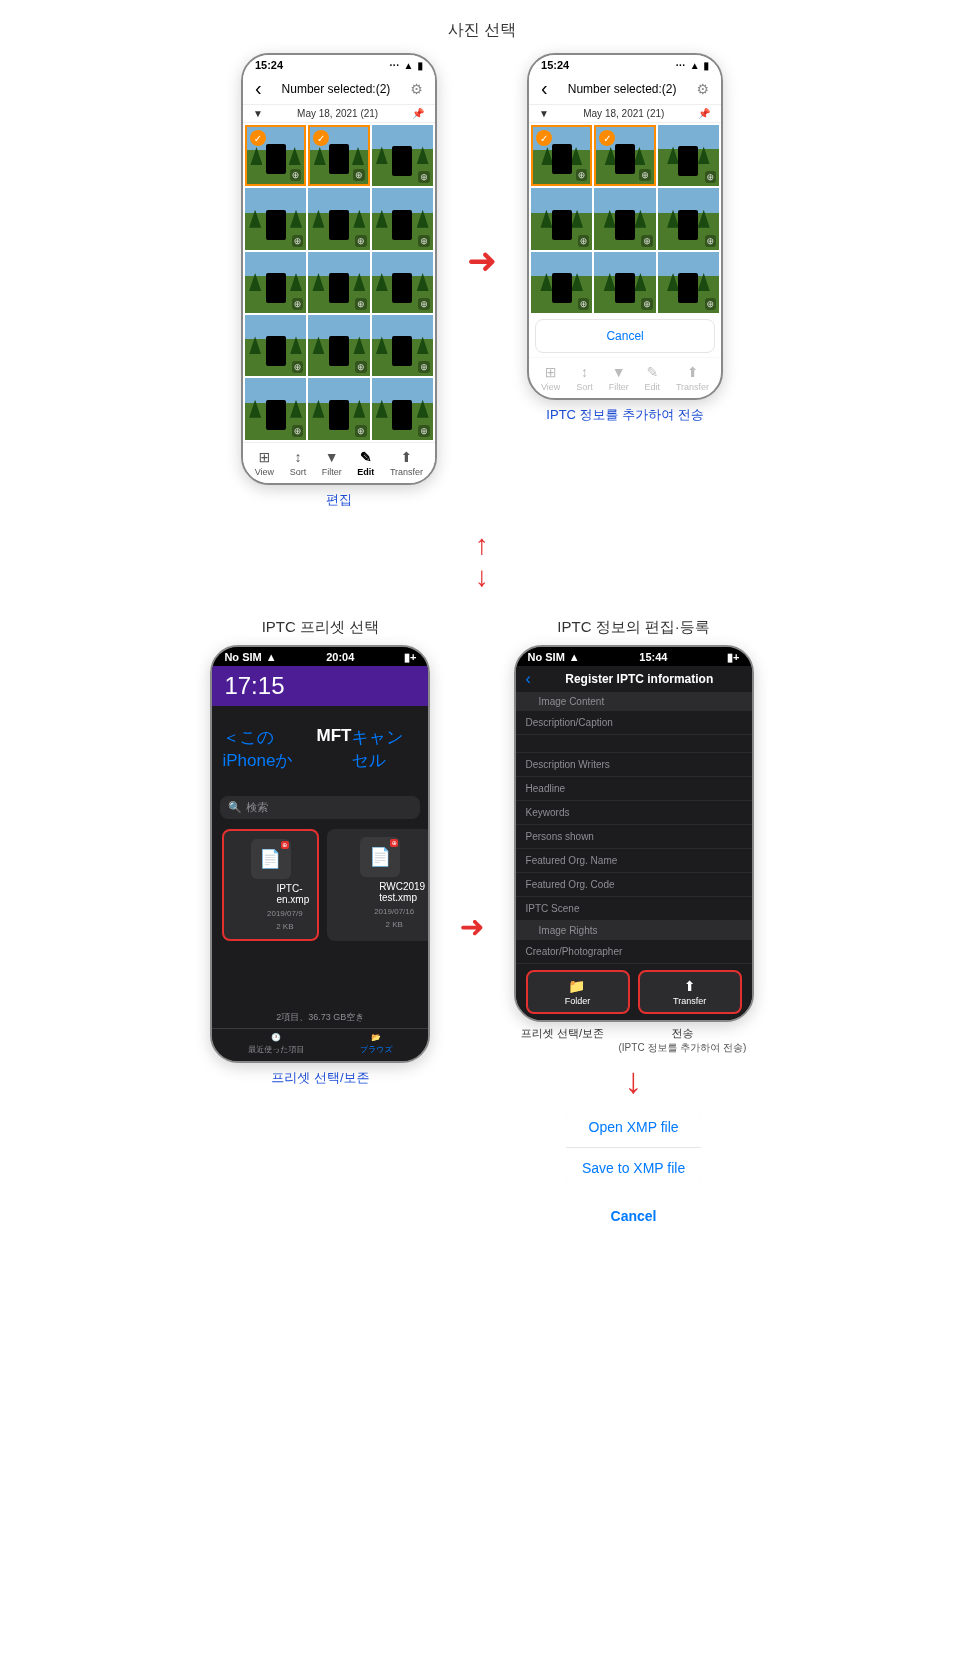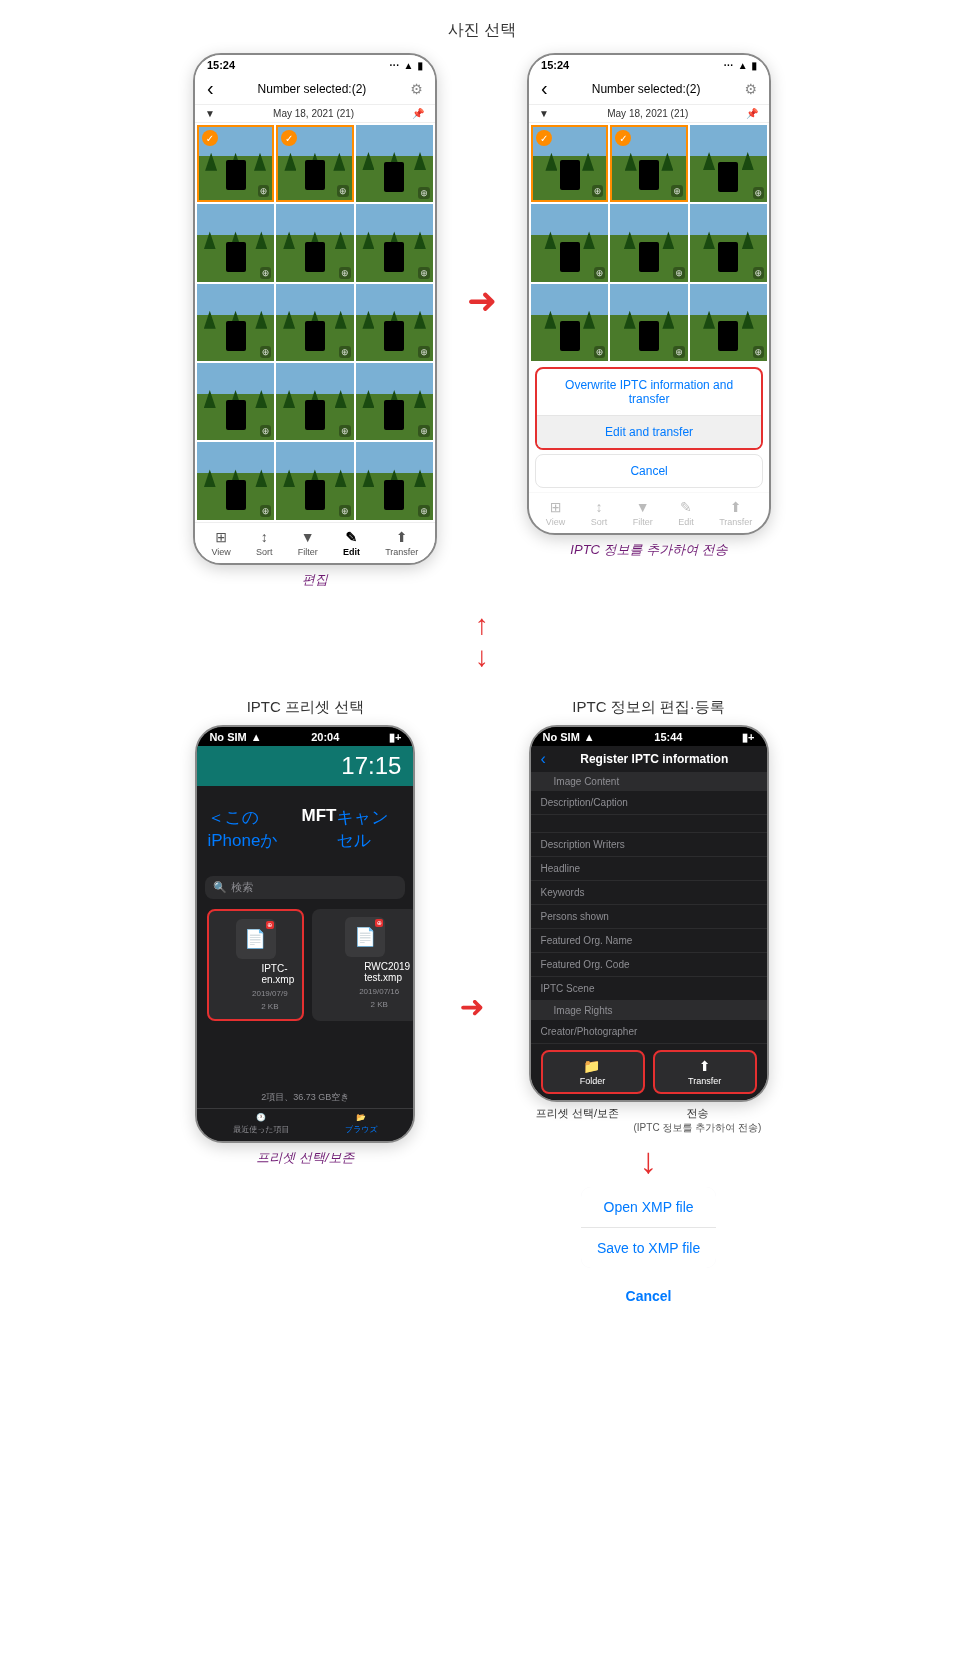--- a/index.html
+++ b/index.html
@@ -53,21 +53,21 @@
       margin: 10px 0 10px 0;
     }
     .arrow-down {
       font-size: 36px;
       color: #e53030;
       line-height: 1;
     }
 
     
     .phone-mockup {
-      width: 244px;
+      width: 196px;
       border: 2px solid #888;
       border-radius: 28px;
       overflow: hidden;
       background: #000;
       box-shadow: 0 4px 16px rgba(0,0,0,0.18);
       position: relative;
     }
     .phone-mockup.light {
       background: #fff;
     }
@@ -252,23 +252,22 @@
       padding: 9px 12px;
       text-align: center;
       font-size: 12px;
       color: #007aff;
     }
 
     
     .phone-caption {
       text-align: center;
       font-size: 13px;
-      color: #701a75;
+      color: #1d4ed8;
       margin-top: 6px;
-      font-style: italic;
     }
     .status-bar-dark {
       background: #000;
       color: #fff;
       display: flex;
       justify-content: space-between;
       align-items: center;
       padding: 4px 12px 2px 12px;
       font-size: 11px;
       font-weight: 600;
@@ -469,21 +468,21 @@
       padding: 12px 16px;
       text-align: center;
       font-size: 14px;
       font-weight: 600;
       color: #007aff;
     }
 
     
     .bottom-section {
       display: flex;
-      gap: 34px;
+      gap: 19px;
       justify-content: center;
       align-items: flex-start;
       margin-top: 25px;
     }
     .bottom-left {
       display: flex;
       flex-direction: column;
       align-items: center;
     }
     .bottom-right {
@@ -836,24 +835,20 @@
             <div class="tree-bg"></div>
               <div class="trees-row">
                 <div class="tree-shape"></div>
                 <div class="tree-shape"></div>
               </div>
               <div class="golfer-silhouette"></div>
             <div class="zoom-icon">⊕</div>
           </div>
         </div>
 
-        <div class="action-sheet">
-          <div class="action-item">Overwrite IPTC information and transfer</div>
-          <div class="action-item" style="background:#f0f0f0;">Edit and transfer</div>
-        </div>
         <div class="action-sheet-cancel">Cancel</div>
 
         <div class="bottom-toolbar" style="opacity:0.4;">
           <div class="toolbar-item">
             <span class="toolbar-icon">⊞</span>
             <span>View</span>
           </div>
           <div class="toolbar-item">
             <span class="toolbar-icon">↕</span>
             <span>Sort</span>
@@ -891,21 +886,21 @@
           <div style="display:flex;align-items:center;gap:4px;">
             <span>No SIM</span>
             <span>▲</span>
           </div>
           <span>20:04</span>
           <div style="display:flex;align-items:center;gap:2px;">
             <span>▮+</span>
           </div>
         </div>
 
-        <div style="background:#0f766e;color:#fff;font-size:24px;font-weight:300;padding:6px 12px;text-align:right;">17:15</div>
+        <div style="background:#4c1d95;color:#fff;font-size:24px;font-weight:300;padding:6px 12px;">17:15</div>
 
         <div class="file-browser-header">
           <span class="back-link">＜このiPhoneか</span>
           <span class="title">MFT</span>
           <span class="cancel-link">キャンセル</span>
         </div>
 
         <div class="search-bar">
           <span>🔍</span>
           <span>検索</span>

